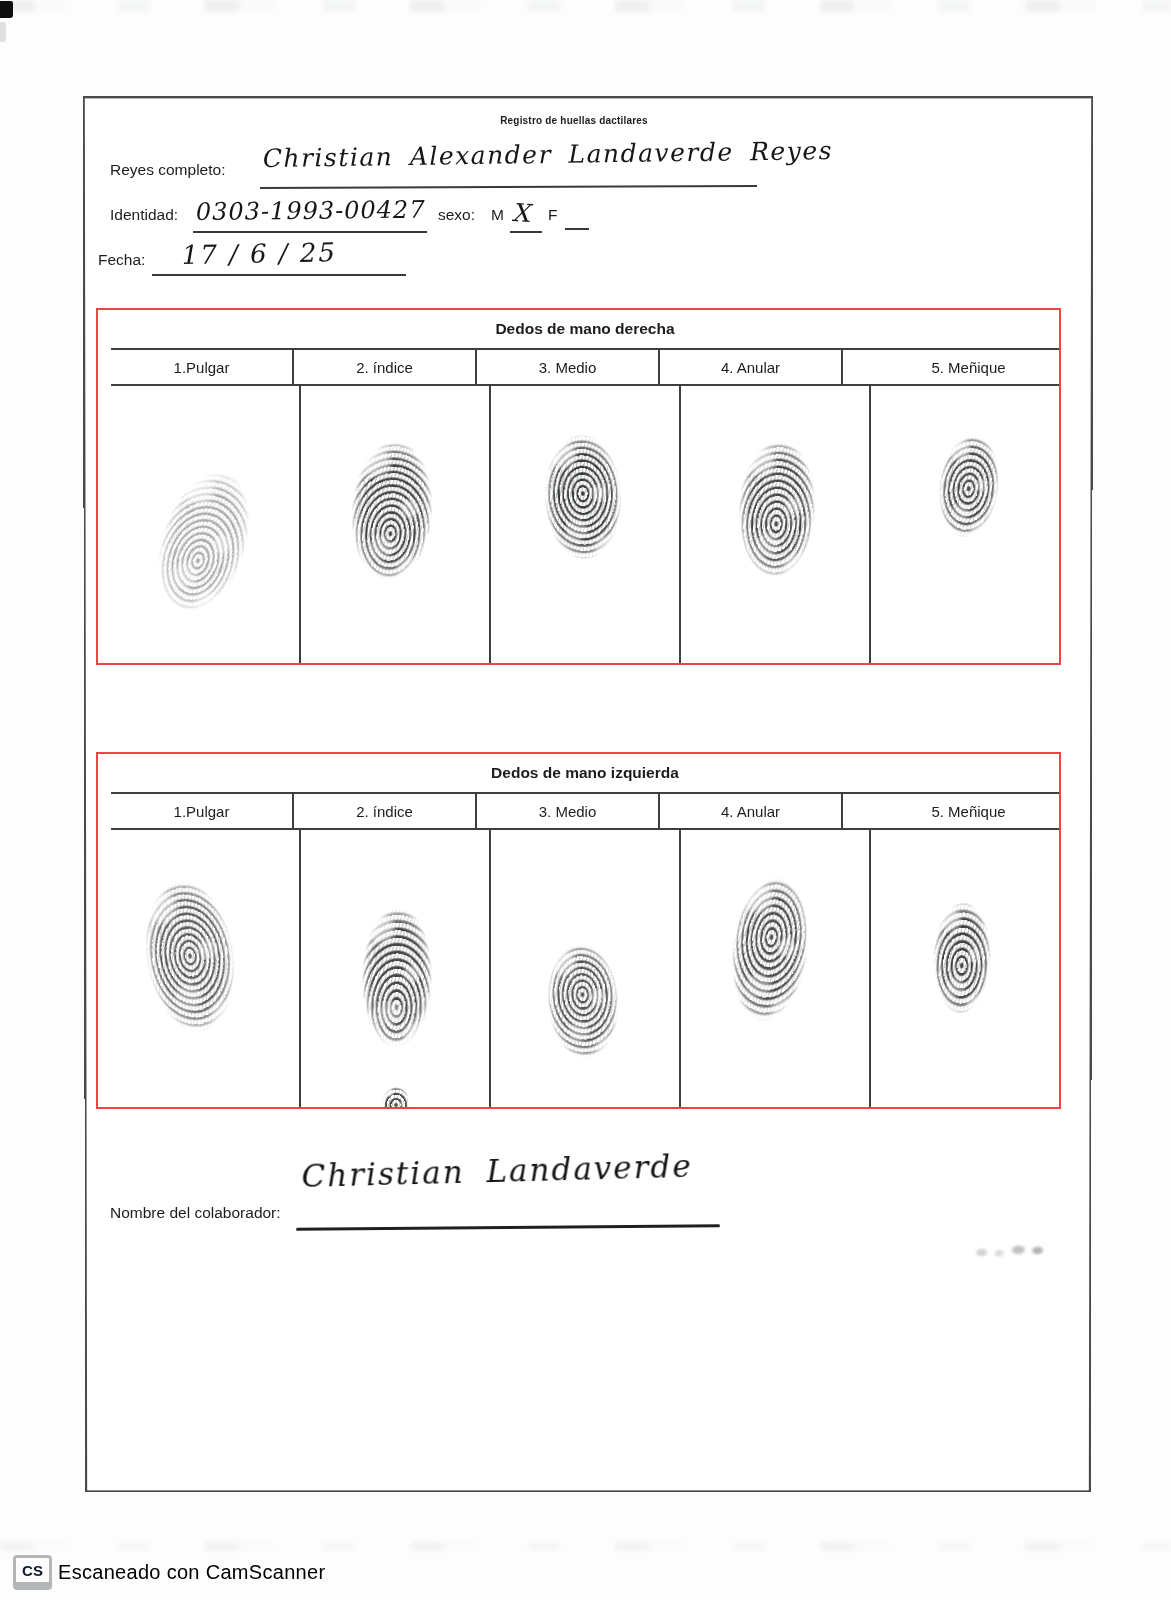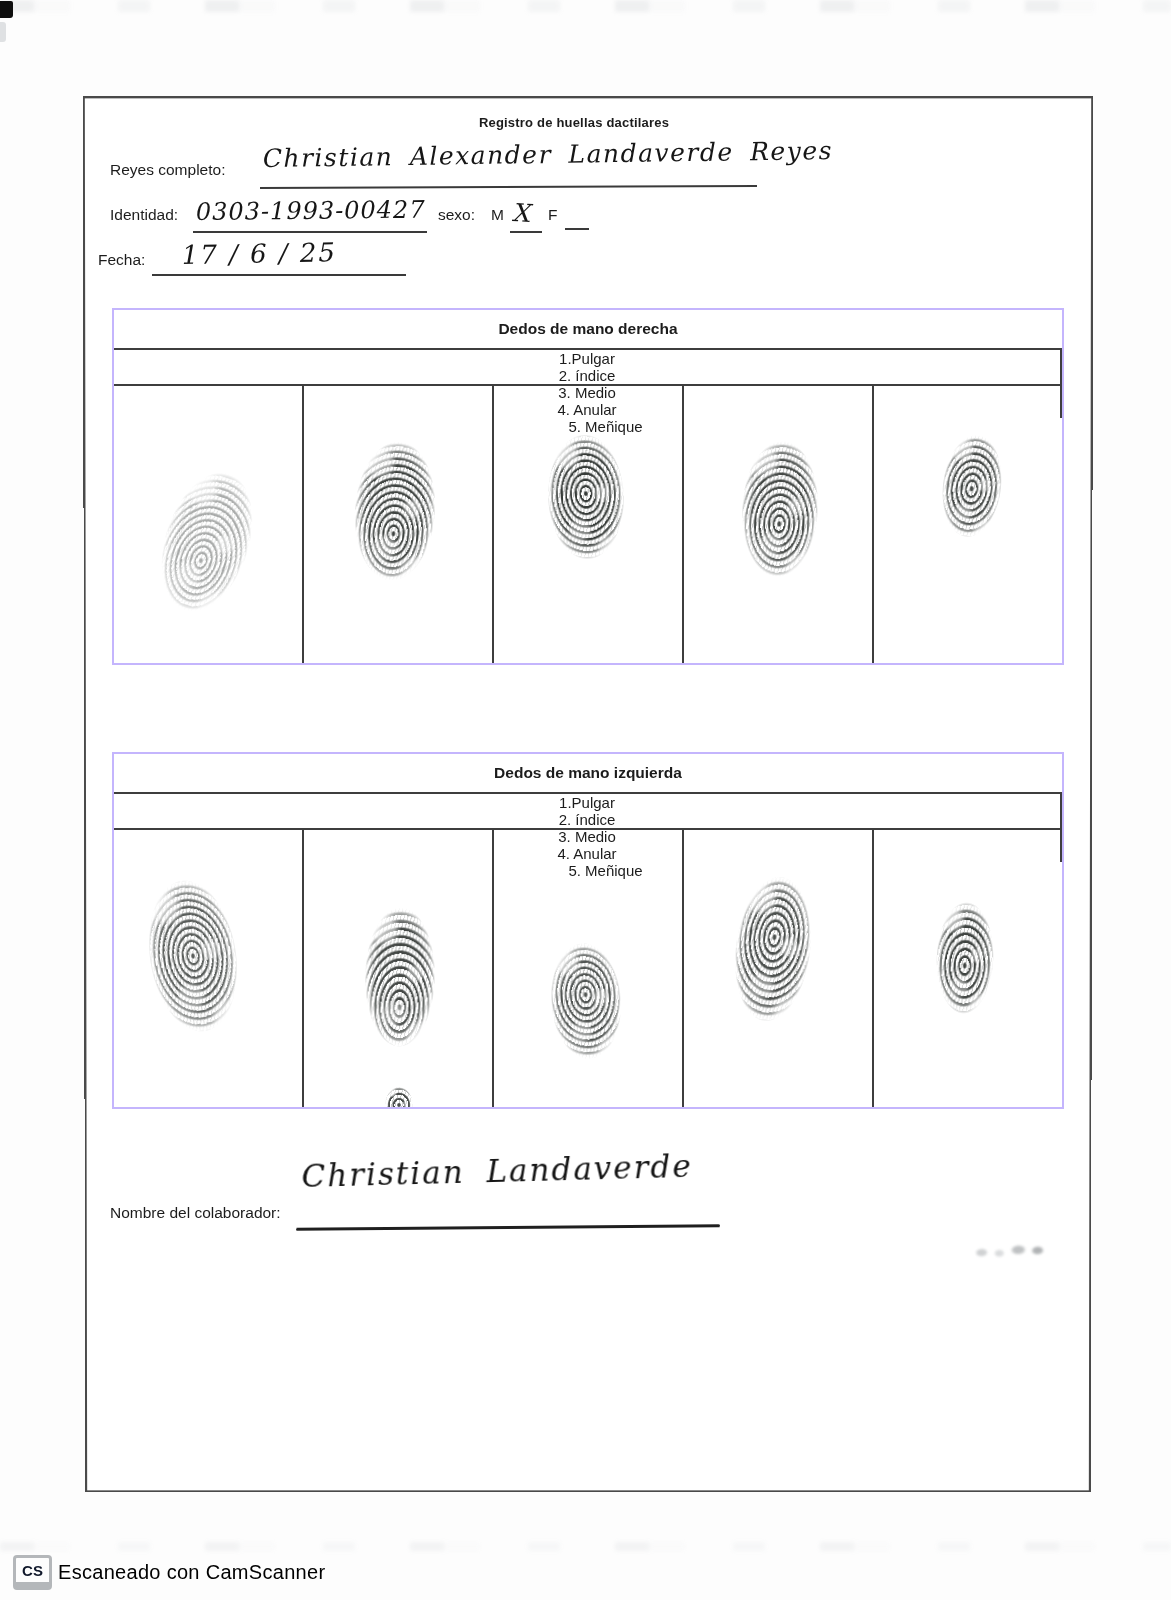--- a/index.html
+++ b/index.html
@@ -32,40 +32,40 @@
     filter:blur(1px);transform:rotate(-3deg);opacity:.65;
   }
   
   .form-border{
     position:absolute;left:84px;top:98px;width:1004px;height:1392px;
     border:2px solid #4a4a4a;background:#fff;
     transform:perspective(1800px) rotateX(-0.35deg);
   }
   .form-title{
     position:absolute;left:84px;top:115px;width:980px;
-    text-align:center;font-weight:bold;font-size:13px;letter-spacing:.2px;
+    text-align:center;font-weight:bold;font-size:10px;letter-spacing:.2px;
   }
   .label{position:absolute;font-size:15.5px;white-space:nowrap;}
   .hand{
     position:absolute;font-family:"DejaVu Serif",serif;font-style:italic;
     color:#161616;white-space:nowrap;transform-origin:left bottom;
   }
   .rule{position:absolute;height:2px;background:#2e2e2e;}
   .rule.thin{height:1.6px;background:#3a3a3a;}
   
   .tbl{
-    position:absolute;left:112px;width:948px;
-    border:2px solid #c4b5fd;background:#fff;
+    position:absolute;left:96px;width:948px;
+    border:2px solid #ef4444;background:#fff;padding-left:13px;
   }
   .tbl-title{
     height:38px;border-bottom:2px solid #3e3e3e;
     display:flex;align-items:center;justify-content:center;
     font-weight:bold;font-size:15.5px;
   }
-  .tbl-cols{display:flex;height:34px;border-bottom:2px solid #3e3e3e;flex-direction:column;}
+  .tbl-cols{display:flex;height:34px;border-bottom:2px solid #3e3e3e;}
   .tbl-col-label{
     flex:1;border-right:2px solid #3e3e3e;
     display:flex;align-items:center;justify-content:center;
     font-size:15px;
   }
   .tbl-cols .tbl-col-label:last-child{border-right:none;margin-left:35px;}
   .tbl-prints{display:flex;height:277px;}
   .tbl-cell{flex:1;border-right:2px solid #3e3e3e;position:relative;overflow:hidden;}
   .tbl-prints .tbl-cell:last-child{border-right:none;}
   

